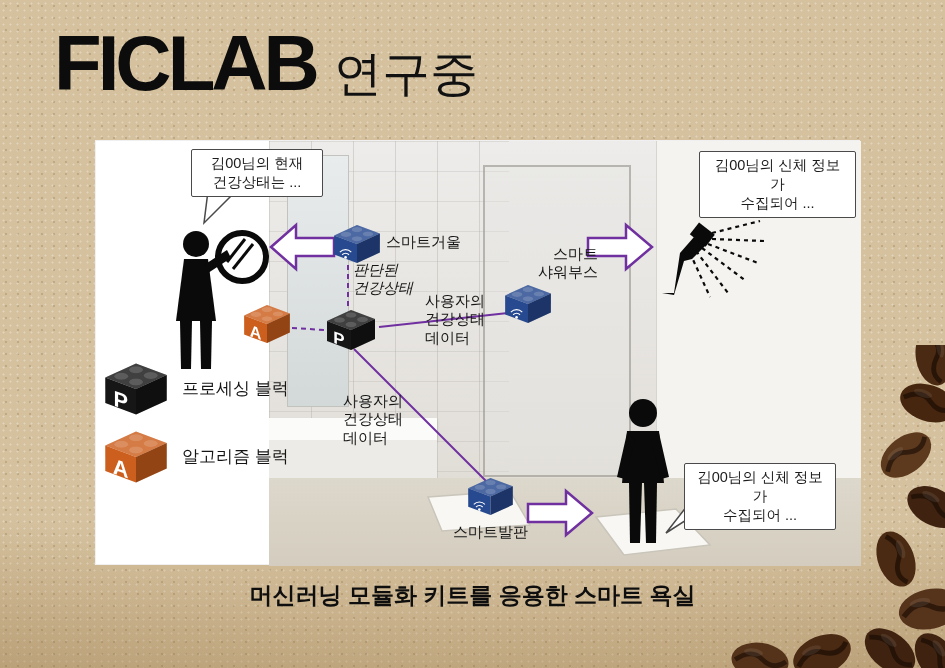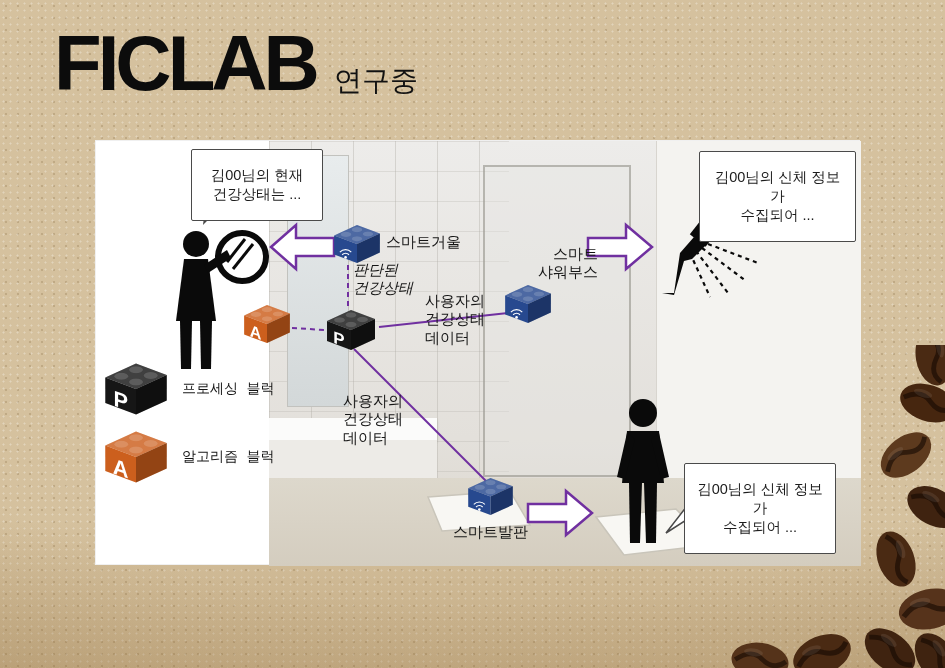--- a/index.html
+++ b/index.html
@@ -11,21 +11,21 @@
     background-image:
       radial-gradient(130% 95% at 50% 38%, rgba(0,0,0,0) 55%, rgba(125,92,45,.26) 100%),
       linear-gradient(180deg, rgba(0,0,0,0) 78%, rgba(140,102,50,.25) 100%),
       radial-gradient(circle, rgba(255,255,255,.30) 0.7px, transparent 1.4px),
       radial-gradient(circle, rgba(115,85,45,.22) 0.8px, transparent 1.6px);
     background-size: 100% 100%, 100% 100%, 7px 7px, 12px 12px;
   }
 
   .header { position: absolute; left: 54px; top: 24px; display: flex; align-items: baseline; gap: 18px; z-index: 2; justify-content: space-between; }
   .title { font-size: 78px; font-weight: bold; letter-spacing: -4px; line-height: 1; color: #0c0c0c; }
-  .subtitle { font-size: 28px; color: #111; }
+  .subtitle { font-size: 48px; color: #111; }
 
   .panel { position: absolute; left: 95px; top: 140px; width: 765px; height: 425px; background: #fff; z-index: 2; border: 1px solid rgba(0,0,0,.06); }
 
   
   .photo { position: absolute; left: 173px; top: 0; width: 592px; height: 425px; overflow: hidden; z-index: 1;
            background: linear-gradient(180deg, #edecea, #e3e0db 70%, #dcd7cd); }
   .ph-wall-left { position: absolute; left: 0; top: 0; width: 240px; height: 340px;
       background:
         repeating-linear-gradient(90deg, rgba(175,172,165,.40) 0 1px, transparent 1px 42px),
         repeating-linear-gradient(180deg, rgba(175,172,165,.28) 0 1px, transparent 1px 30px); }
@@ -38,30 +38,30 @@
   .ph-right { position: absolute; left: 387px; top: 0; width: 205px; height: 425px; background: #f4f3f0; border-left: 1px solid #d8d5cf; }
   .ph-floor { position: absolute; left: 0; top: 337px; width: 592px; height: 88px;
       background: linear-gradient(180deg, #ddd8cc, #d4cdbf); }
 
   .overlay { position: absolute; left: 0; top: 0; width: 765px; height: 425px; z-index: 3; }
 
   .klabel { position: absolute; z-index: 4; font-size: 15px; color: #151515; line-height: 1.22; white-space: pre-line; }
   .klabel.center { text-align: right; }
 
   .bubble { position: absolute; z-index: 5; background: #fff; border: 1.5px solid #4a4a4a; border-radius: 2px;
-            padding: 16px 8px; font-size: 14.5px; line-height: 1.3; text-align: center; color: #1c1c1c; white-space: pre-line; }
+            padding: 4px 8px; font-size: 14.5px; line-height: 1.3; text-align: center; color: #1c1c1c; white-space: pre-line; }
 
   .brick { position: absolute; z-index: 4; overflow: visible; }
   .brick-letter { fill: #fff; font-size: 34px; font-weight: bold; text-anchor: middle;
                   font-family: "Liberation Sans", "DejaVu Sans", sans-serif; }
 
   .legend { position: absolute; left: 8px; top: 220px; z-index: 4; }
   .legend-row { display: flex; align-items: center; gap: 14px; margin-bottom: 13px; height: 55px; }
   .legend-row .brick { position: static; flex: 0 0 auto; }
-  .legend-label { font-size: 14px; color: #141414; font-family: Liberation Mono, monospace; }
+  .legend-label { font-size: 17px; color: #141414; }
 
   .caption { position: absolute; left: 0; top: 580px; width: 945px; text-align: center;
              font-size: 23px; font-weight: bold; color: #0e0e0e; z-index: 2; }
 
   .beans { position: absolute; left: 682px; top: 345px; width: 263px; height: 323px; z-index: 1; }
 
   .hidden-defs { position: absolute; width: 0; height: 0; overflow: hidden; }
 </style>
 </head>
 <body>
@@ -224,20 +224,21 @@
         <svg class="brick" style="width:64px; height:54px;" viewBox="0 0 100 84" color="#cc5f1d">
           <use href="#sym-brick"></use>
           <text class="brick-letter" x="26" y="63" transform="skewY(18)">A</text>
         </svg>
         <span class="legend-label">알고리즘 블럭</span>
       </div>
     </div>
 
   </div>
 
+  <div class="caption">머신러닝 모듈화 키트를 응용한 스마트 욕실</div>
 
   <svg class="beans" viewBox="0 0 263 323">
     <g transform="translate(252,12) rotate(80)" color="#4a2a13">
         <use href="#sym-bean" x="-31" y="-21" width="62" height="42"></use>
       </g>
     <g transform="translate(246,58) rotate(18)" color="#46260f">
         <use href="#sym-bean" x="-31" y="-21" width="62" height="42"></use>
       </g>
     <g transform="translate(224,110) rotate(-38)" color="#5d3a1e">
         <use href="#sym-bean" x="-31" y="-21" width="62" height="42"></use>

